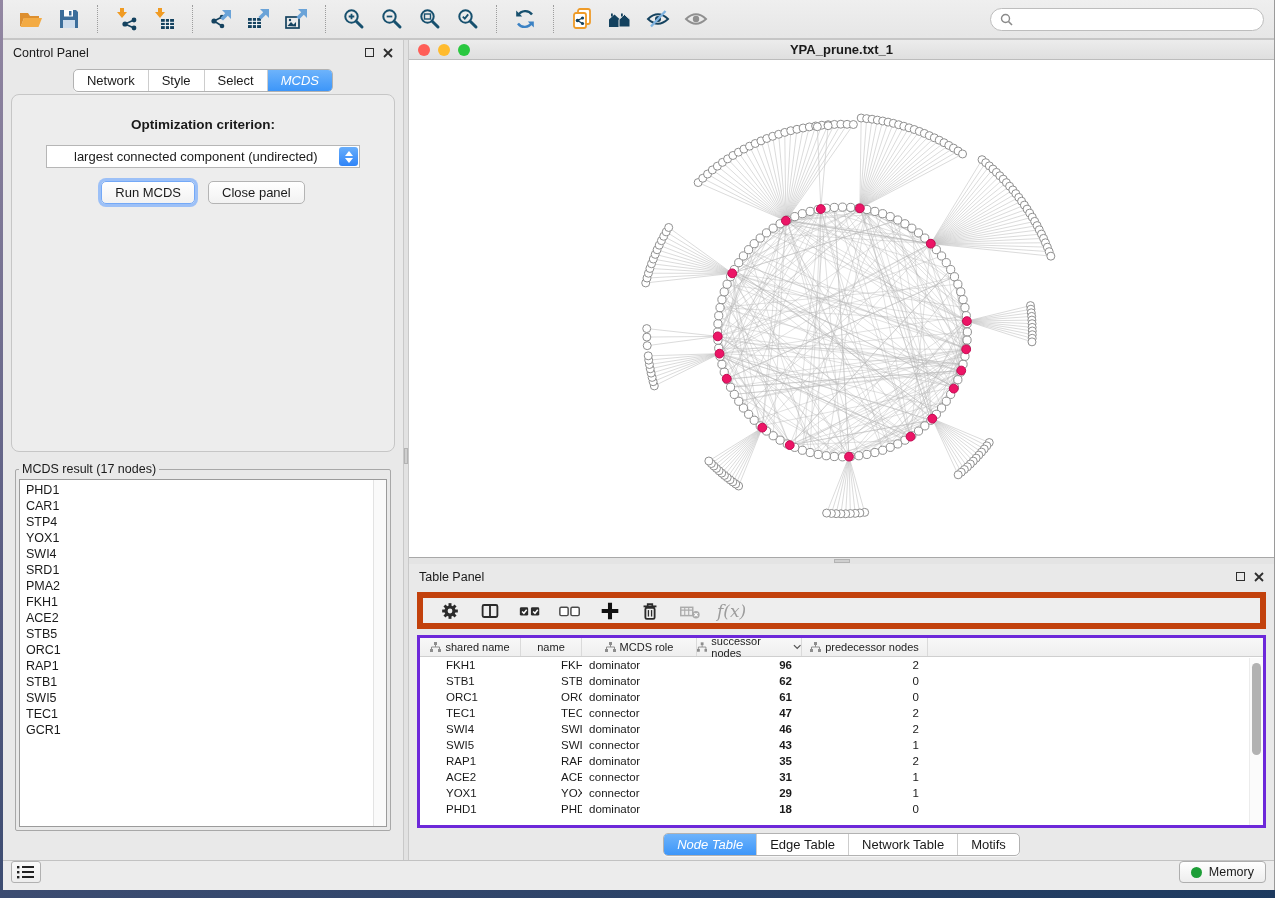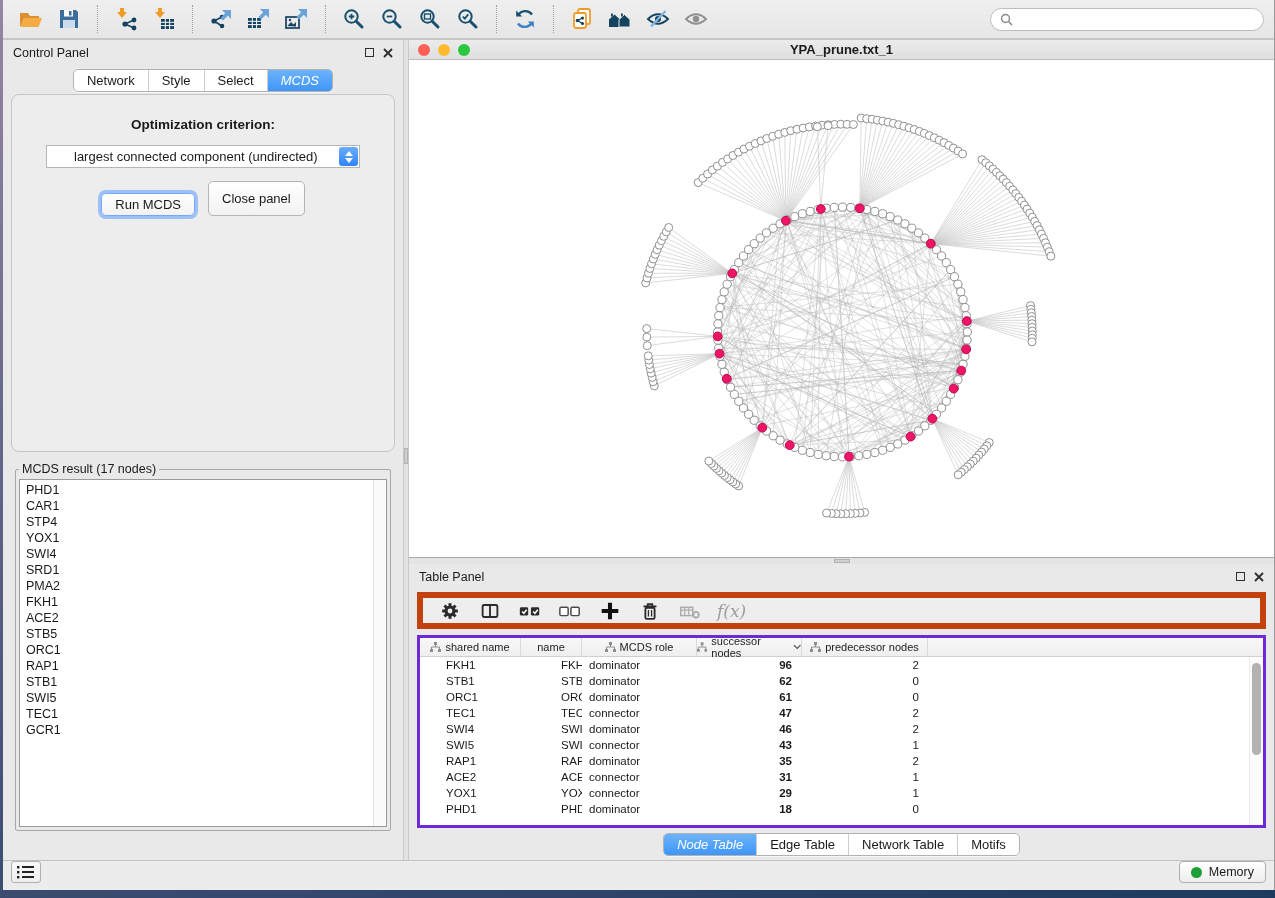--- a/index.html
+++ b/index.html
@@ -34,21 +34,21 @@
   .cp-card{margin:2px 8px 0;background:#ededed;border:1px solid #c6c6c6;border-radius:8px;
     height:358px;display:flex;flex-direction:column;align-items:center;}
   .opt-label{margin-top:22px;font-size:13.5px;font-weight:bold;}
   .mac-select{margin-top:13px;width:314px;height:23px;background:#fff;border:1px solid #b6b6b6;
     border-radius:0;display:flex;align-items:center;font-size:13px;position:relative;padding-left:27px;}
   .mac-select .stepper{position:absolute;right:1px;top:1px;bottom:1px;width:19px;border-radius:3px;
     background:linear-gradient(#68aefb,#2f84f8);display:flex;flex-direction:column;align-items:center;justify-content:center;gap:2px;}
   .btn-row{margin-top:13px;display:flex;gap:13px;}
   .mac-btn{font:13px "Liberation Sans",sans-serif;background:linear-gradient(#ffffff,#f2f2f2);
     border:1px solid #b4b4b4;border-radius:5px;padding:3px 13px;color:#1a1a1a;}
-  .mac-btn.focus{box-shadow:0 0 0 3px rgba(90,155,255,.55);border-color:#74a9f7;margin-top:12px;}
+  .mac-btn.focus{box-shadow:0 0 0 3px rgba(90,155,255,.55);border-color:#74a9f7;}
   .result-wrap{margin:10px 12px 0;}
   fieldset{border:1px solid #a8a8a8;border-radius:2px;padding:3px;margin:0;}
   legend{font-size:12.5px;padding:0 3px;}
   .listbox{background:#fff;border:1px solid #9b9b9b;height:348px;position:relative;overflow:hidden;
     font-size:12.5px;line-height:16px;padding:2px 14px 0 6px;}
   .lb-scroll{position:absolute;right:0;top:0;bottom:0;width:13px;background:#fafafa;border-left:1px solid #e3e3e3;}
   
   .right{flex:1;display:flex;flex-direction:column;min-width:0;}
   .netwin{height:518px;flex:0 0 518px;display:flex;flex-direction:column;border-bottom:1px solid #a8a8a8;}
   .net-title{height:20px;flex:0 0 20px;background:linear-gradient(#ececec,#dfdfdf);

